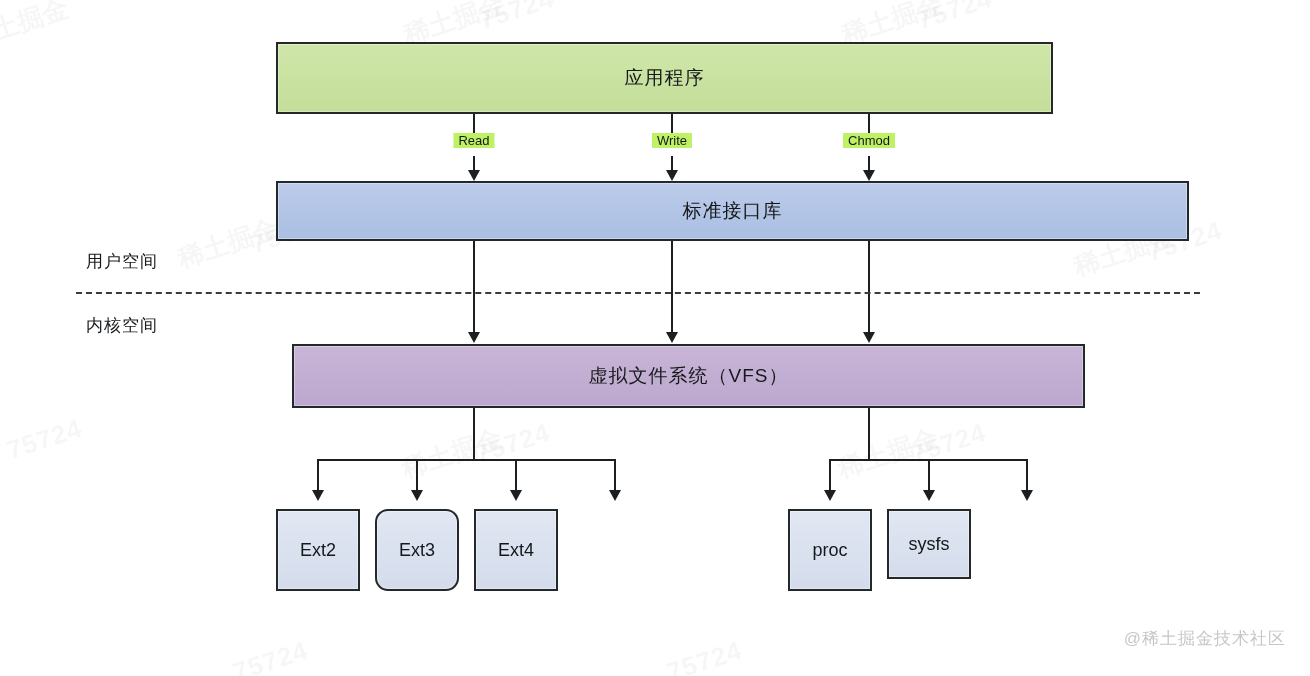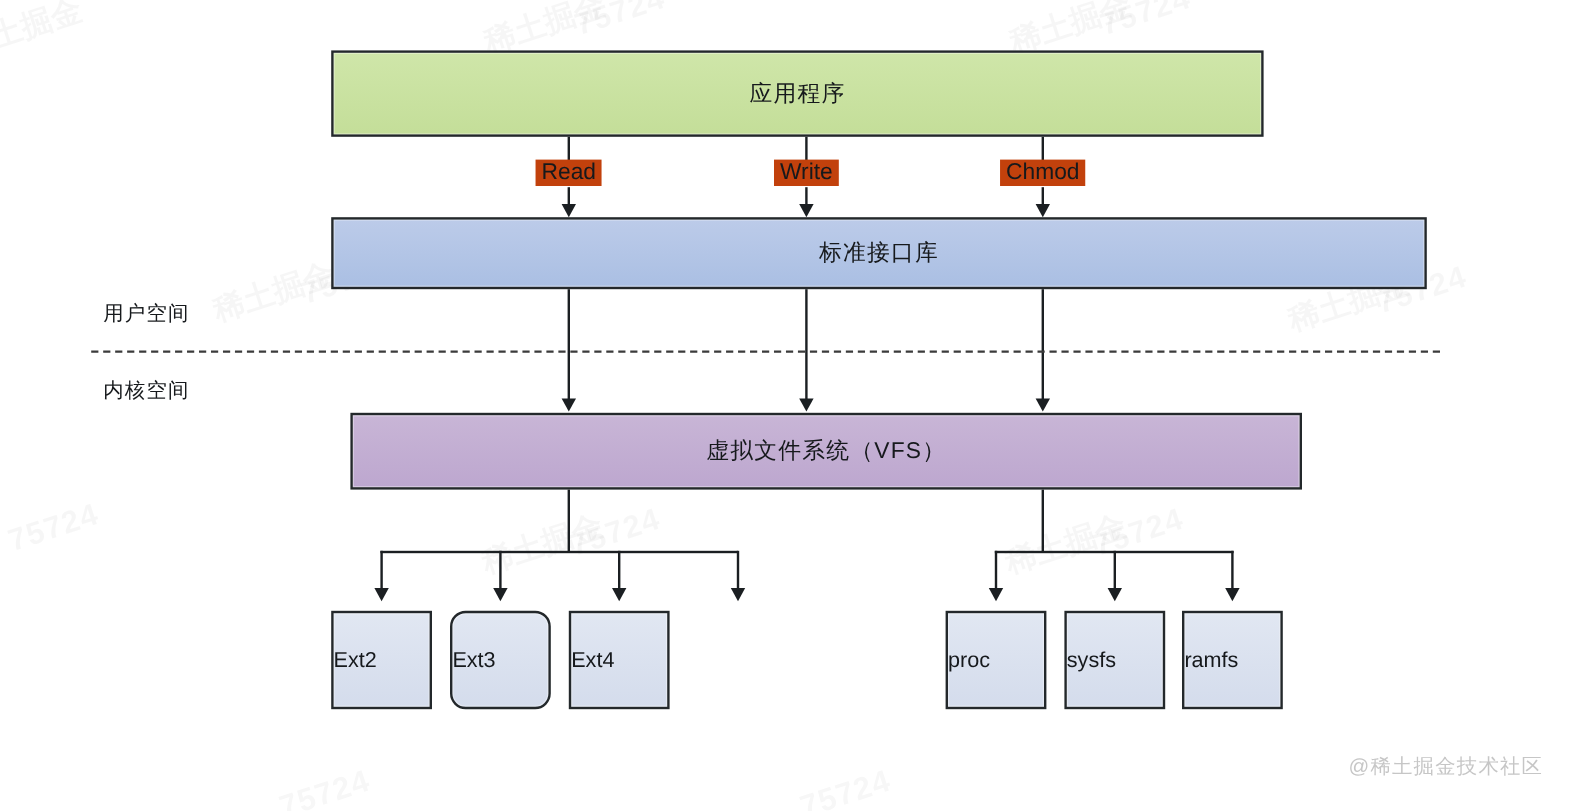--- a/index.html
+++ b/index.html
@@ -63,20 +63,21 @@
   .band-lib   { background: #b3c6e7; background: linear-gradient(180deg,#bccbe9 0%, #aabfe3 100%); }
   .band-vfs   { background: #c2aed2; background: linear-gradient(180deg,#c8b5d6 0%, #bda7cf 100%); }
 
   .fsbox {
     position: absolute;
     border: 2px solid #23282b;
     background: #dae1ef;
     background: linear-gradient(180deg,#e1e7f2 0%, #d4dcec 100%);
     display: flex;
     align-items: center;
+    justify-content: center;
     font-size: 18px;
     color: #16191c;
     z-index: 3;
     box-shadow: inset 0 0 0 1px rgba(255,255,255,0.35);
   }
 
   
   .vline {
     position: absolute;
     width: 2px;
@@ -93,23 +94,23 @@
     position: absolute;
     width: 0; height: 0;
     border-left: 6px solid transparent;
     border-right: 6px solid transparent;
     border-top: 11px solid #1b1f22;
     z-index: 3;
   }
 
   .edge-label {
     position: absolute;
-    font-size: 19px;
-    color: #16191c;
-    background: #c2410c;
+    font-size: 13px;
+    color: #16191c;
+    background: #bef264;
     padding: 0 5px;
     z-index: 4;
     white-space: nowrap;
     transform: translateX(-50%);
   }
 
   
   .divider {
     position: absolute;
     left: 76px; right: 110px;
@@ -221,22 +222,19 @@
   <div class="vline" style="left:829px; top:459px; height:34px;"></div>
   <div class="arrowhead" style="left:824px; top:490px;"></div>
   <div class="vline" style="left:928px; top:459px; height:34px;"></div>
   <div class="arrowhead" style="left:923px; top:490px;"></div>
   <div class="vline" style="left:1026px; top:459px; height:34px;"></div>
   <div class="arrowhead" style="left:1021px; top:490px;"></div>
 
   <div class="fsbox" style="left:788px; top:509px; width:84px; height:82px;">
     <span>proc</span>
   </div>
-  <div class="fsbox" style="left:887px; top:509px; width:84px; height:82px;">
+  <div class="fsbox" style="left:887px; top:509px; width:84px; height:70px;">
     <span>sysfs</span>
   </div>
-  <div class="fsbox" style="left:985px; top:509px; width:84px; height:82px;">
-    <span>ramfs</span>
-  </div>
 
   <div class="corner-wm">@稀土掘金技术社区</div>
 
 </div>
 
 </body></html>

